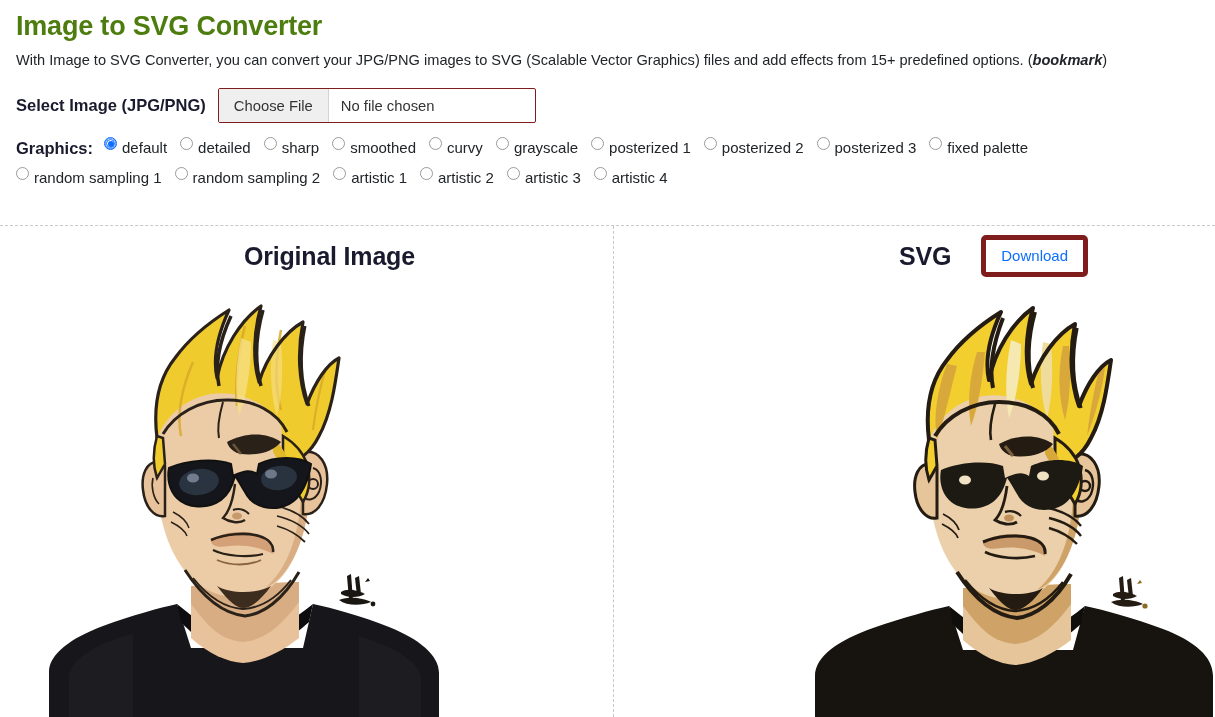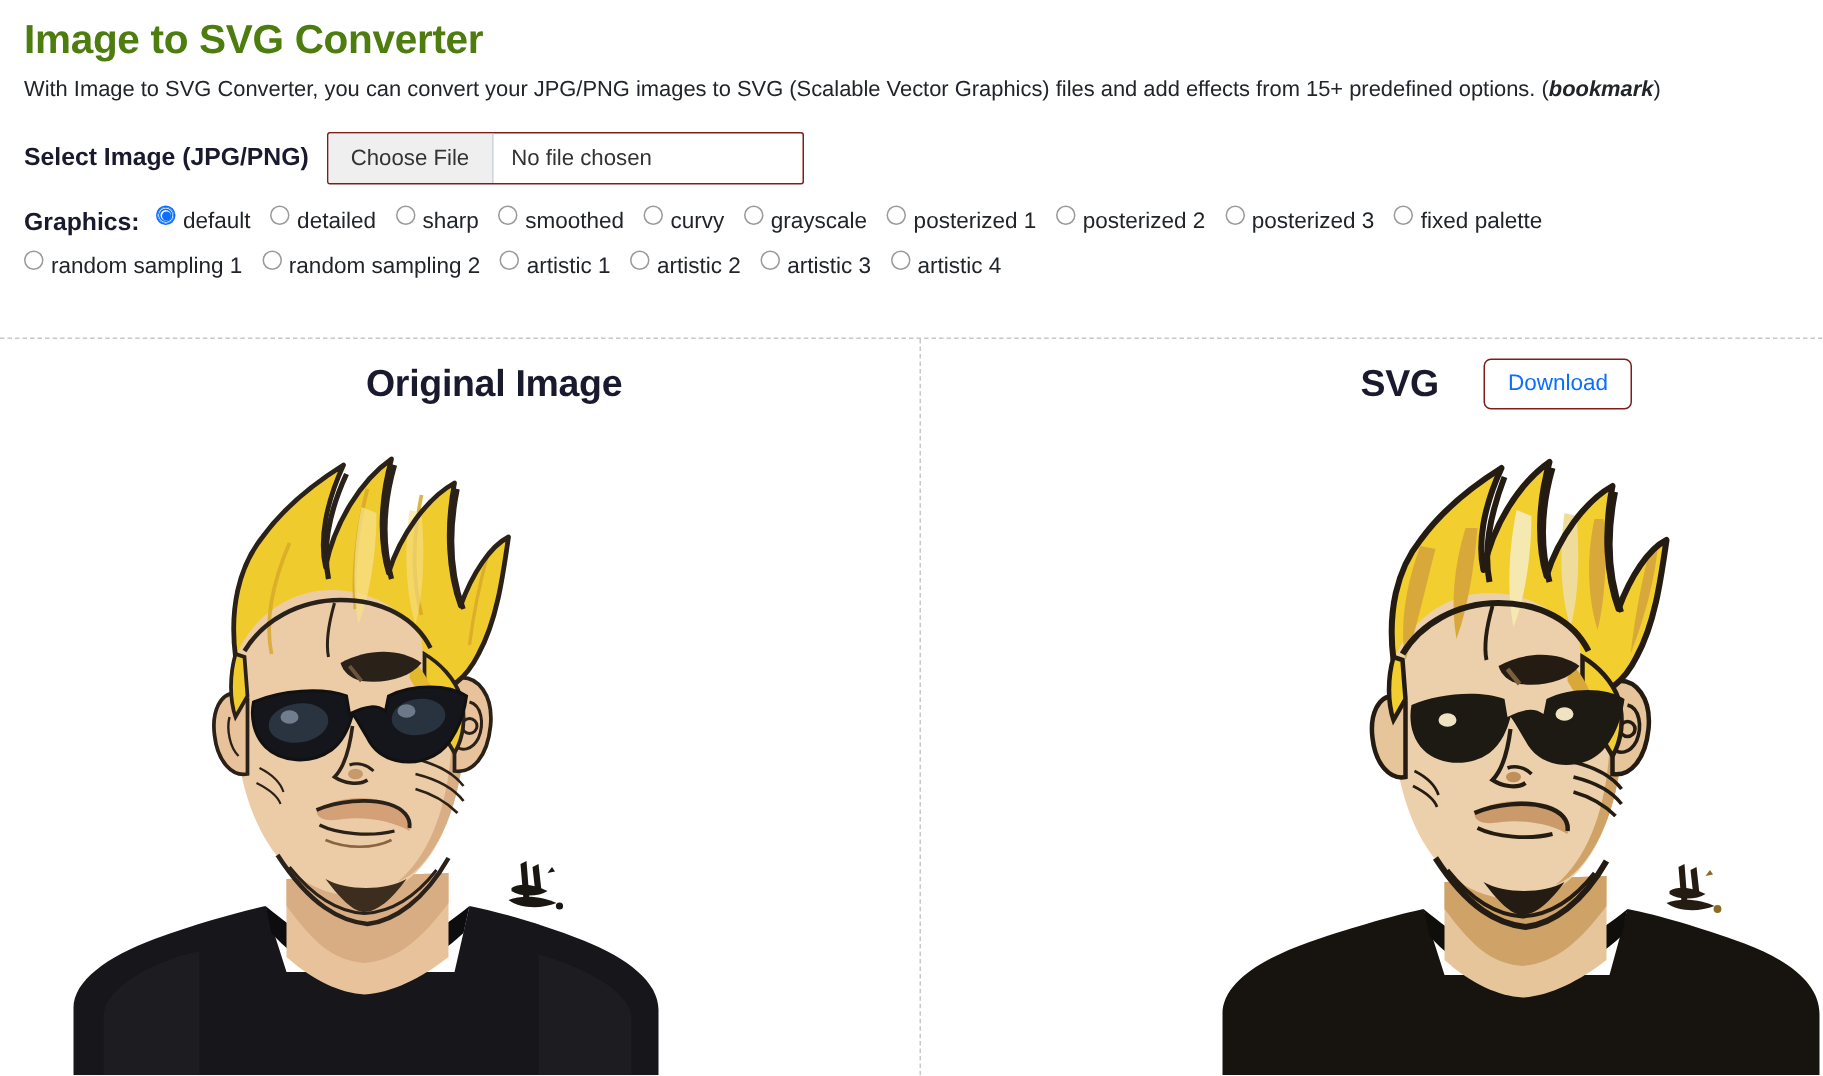--- a/index.html
+++ b/index.html
@@ -204,21 +204,21 @@
     gap: 12px;
   }
   .panel-title {
     font-size: 25px;
     font-weight: bold;
     color: #1a1a2e;
     letter-spacing: -0.2px;
   }
   .download-btn {
     margin-left: 18px;
-    border: 1px solid #7f1d1d;
+    border: 5px solid #7f1d1d;
     color: #0d6efd;
     background: #fff;
     border-radius: 5px;
     font-size: 15px;
     padding: 7px 15px 8px 15px;
     line-height: 17px;
     cursor: pointer;
     white-space: nowrap;
   }
 

